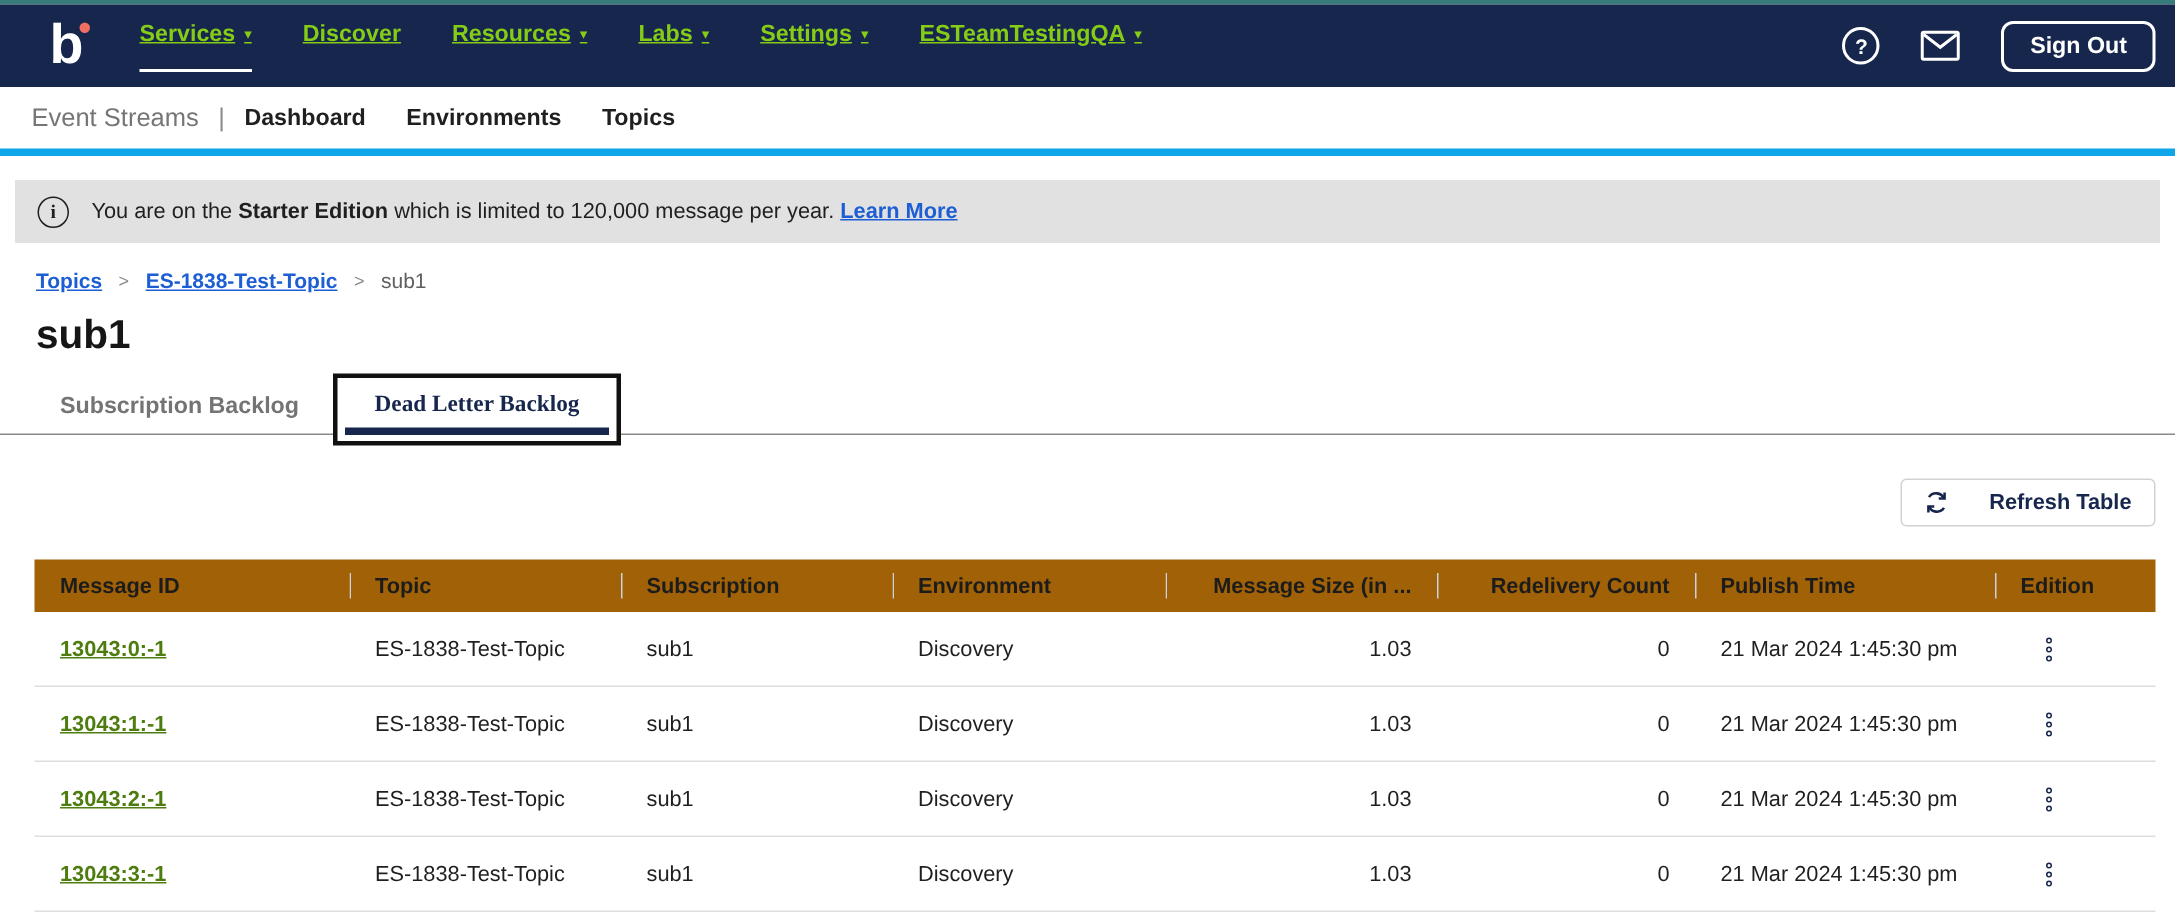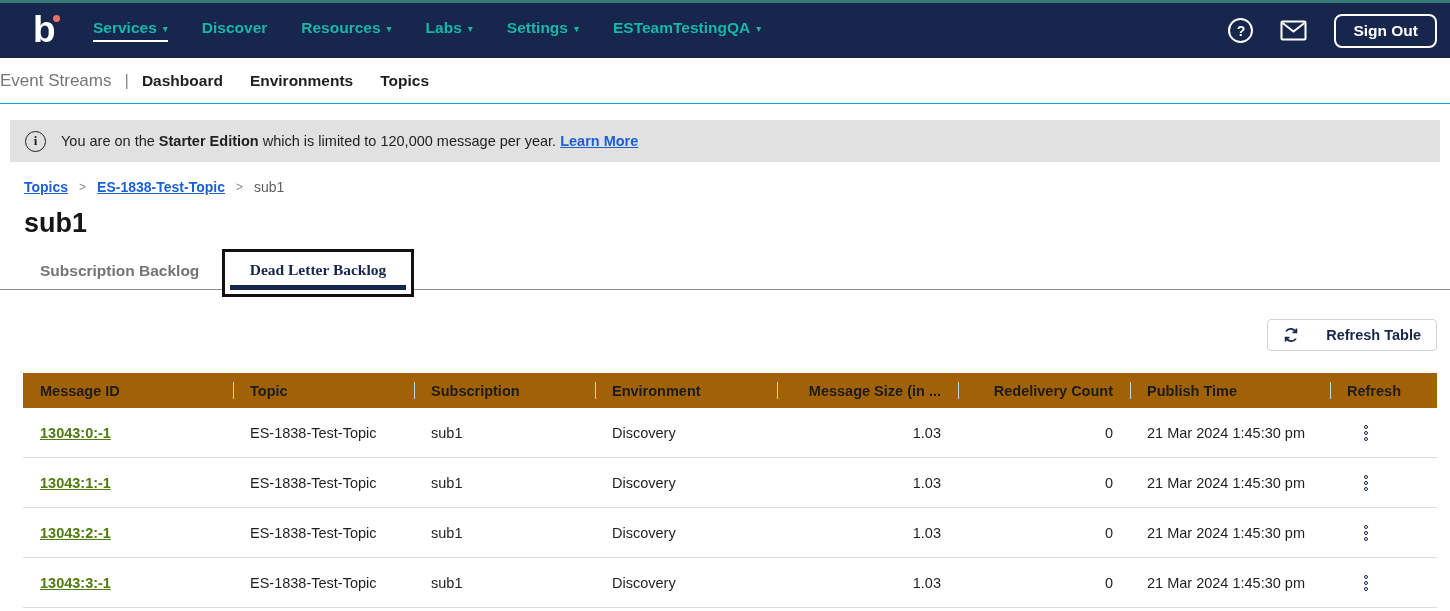--- a/index.html
+++ b/index.html
@@ -7,36 +7,36 @@
     font-family:"Liberation Sans","DejaVu Sans",sans-serif; color:#1f1f1f; }
 
   
   .teal-strip { height:3px; background:#377b7b; }
   .topbar { height:55px; background:#16264d; display:flex; align-items:center; }
   .logo { position:relative; margin-left:33px; width:30px; height:40px; cursor:pointer; }
   .logo .b { color:#fff; font-size:37px; font-weight:700; line-height:38px; }
   .logo .dot { position:absolute; top:4px; left:20px; width:7px; height:7px;
     border-radius:50%; background:#f06e62; }
   .nav-items { display:flex; align-items:center; margin-left:30px; gap:34px; }
-  .nav-item { color:#14b8a6; font-size:15.5px; font-weight:700; cursor:pointer;
-    padding-bottom:3px; border-bottom:2px solid transparent; white-space:nowrap; }
+  .nav-item { color:#84cc16; font-size:15.5px; font-weight:700; cursor:pointer;
+    padding-bottom:14px; border-bottom:2px solid transparent; white-space:nowrap;text-decoration:underline; }
   .nav-item.active { border-bottom-color:#fff; }
   .nav-item .caret { font-size:10px; margin-left:6px; position:relative; top:-1px; }
   .topbar-right { margin-left:auto; display:flex; align-items:center; gap:27px; margin-right:13px; }
   .circle-q { width:25px; height:25px; border:2px solid #fff; border-radius:50%;
     display:flex; align-items:center; justify-content:center; color:#fff;
     font-size:14px; font-weight:700; cursor:pointer; }
   .mail { cursor:pointer; display:flex; }
   .signout { border:2px solid #fff; border-radius:8px; background:transparent;
     color:#fff; font-size:15.5px; font-weight:700; padding:6px 17px; cursor:pointer;
     font-family:inherit; }
 
   
-  .subnav { height:46px; border-bottom:1px solid #0ea5e9; display:flex;
-    align-items:center; background:#fff; }
+  .subnav { height:46px; border-bottom:5px solid #0ea5e9; display:flex;
+    align-items:center; padding-left:21px; background:#fff; }
   .subnav .product { color:#767676; font-size:17px; }
   .subnav .sep { color:#8c8c8c; font-size:17px; margin:0 13px; }
   .subnav-items { display:flex; gap:27px;justify-content:center; }
   .subnav-item { font-size:15.5px; font-weight:700; color:#1f1f1f; cursor:pointer; }
 
   
   .banner { margin:16px 10px 0 10px; height:42px; background:#e1e1e1;
     display:flex; align-items:center; padding:0 15px; }
   .info-ic { width:21px; height:21px; border:1.5px solid #1f1f1f; border-radius:50%;
     display:flex; align-items:center; justify-content:center; font-size:13px;
@@ -188,21 +188,21 @@
 
 <div class="table">
   <div class="thead">
     <div class="th c1">Message ID</div>
     <div class="th c2 sep">Topic</div>
     <div class="th c3 sep">Subscription</div>
     <div class="th c4 sep">Environment</div>
     <div class="th c5 sep num">Message Size (in ...</div>
     <div class="th c6 sep num">Redelivery Count</div>
     <div class="th c7 sep">Publish Time</div>
-    <div class="th c8 sep">Refresh</div>
+    <div class="th c8 sep">Edition</div>
   </div>
 
   <div class="tr">
     <div class="td c1"><a class="id-link">13043:0:-1</a></div>
     <div class="td c2">ES-1838-Test-Topic</div>
     <div class="td c3">sub1</div>
     <div class="td c4">Discovery</div>
     <div class="td c5 num">1.03</div>
     <div class="td c6 num">0</div>
     <div class="td c7">21 Mar 2024 1:45:30 pm</div>

